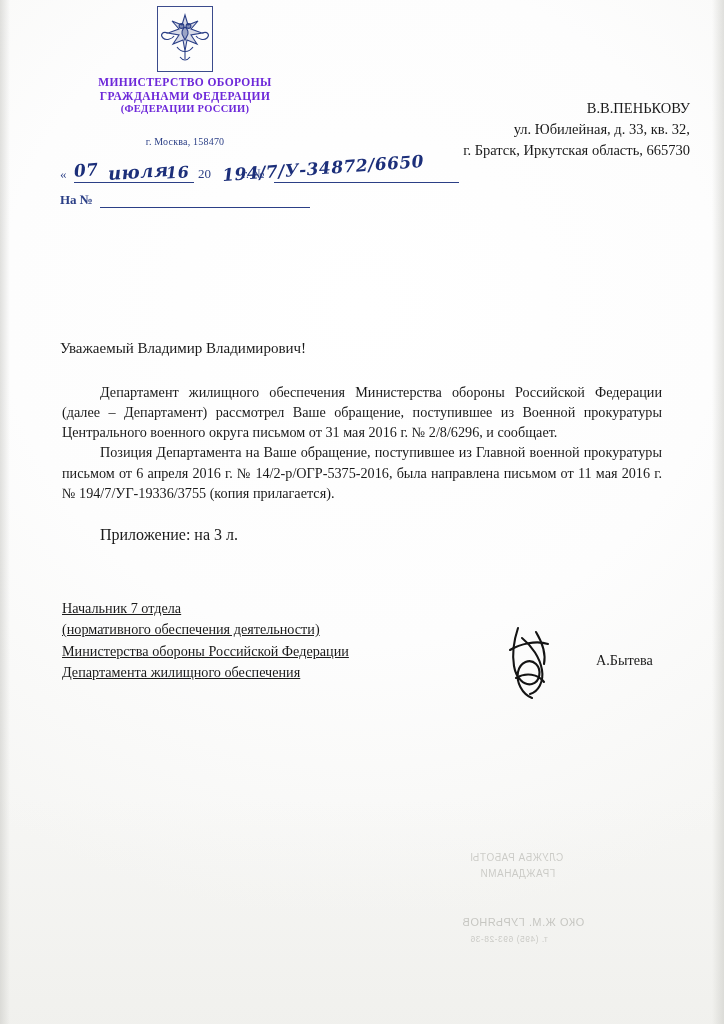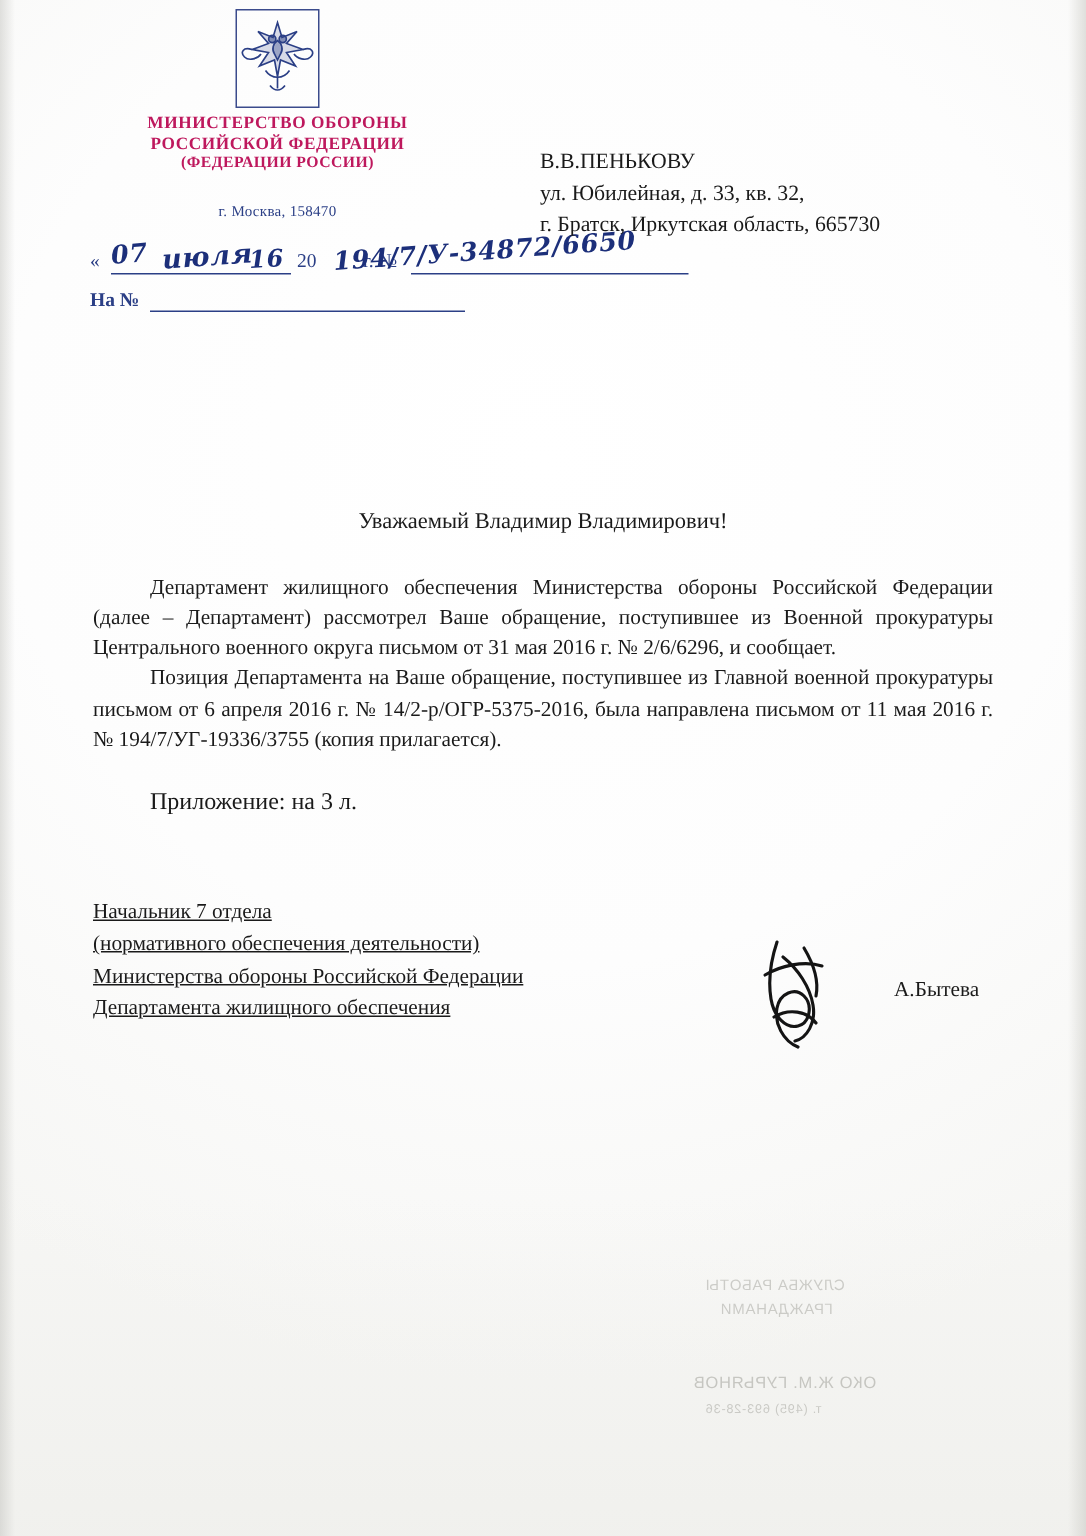--- a/index.html
+++ b/index.html
@@ -52,21 +52,21 @@
     box-sizing: border-box;
   }
   .emblem-box svg { display: block; }
 
   .org-block {
     position: absolute;
     left: 60px;
     top: 76px;
     width: 250px;
     text-align: center;
-    color: #be185d;
+    color: #6d28d9;
     font-family: "Liberation Serif", serif;
     line-height: 1.18;
   }
   .org-l1, .org-l2 {
     font-size: 11.5px;
     letter-spacing: 0.4px;
     font-weight: 700;
   }
   .org-l3 {
     font-size: 10.5px;
@@ -149,33 +149,32 @@
     transform: rotate(-4deg);
     white-space: nowrap;
   }
 
   
   .addressee {
     position: absolute;
     left: 360px;
     top: 98px;
     width: 330px;
-    text-align: left;
+    text-align: right;
     font-size: 14.5px;
     line-height: 1.45;
   }
   .addressee .name { font-weight: 400; }
 
   
   .salutation {
     position: absolute;
     left: 60px;
     top: 340px;
     width: 604px;
-    text-align: center;
     font-size: 15px;
   }
   .body {
     position: absolute;
     left: 62px;
     top: 382px;
     width: 600px;
     font-size: 14.2px;
     line-height: 1.42;
     text-align: justify;
@@ -253,21 +252,21 @@
 
       <path d="M19 40 C23 46 31 46 35 40"></path>
       <path d="M27 44 L27 52"></path>
       <path d="M22 50 C25 54 29 54 32 50"></path>
     </g>
   </svg>
 </div>
 
 <div class="org-block">
   <div class="org-l1">МИНИСТЕРСТВО ОБОРОНЫ</div>
-  <div class="org-l2">РОССИЙСКОЙ ФЕДЕРАЦИИ</div>
+  <div class="org-l2">ГРАЖДАНАМИ ФЕДЕРАЦИИ</div>
   <div class="org-l3">(ФЕДЕРАЦИИ РОССИИ)</div>
 </div>
 <div class="city-line">г. Москва, 158470</div>
 
 <div class="date-line">
   <span class="q-open">«</span>
   <span class="year">20</span>
   <span class="g-dot">г. №</span>
   <span class="rule1"></span>
   <span class="rule2"></span>
@@ -284,21 +283,21 @@
 
 <div class="addressee">
   <div class="name">В.В.ПЕНЬКОВУ</div>
   <div>ул. Юбилейная, д. 33, кв. 32,</div>
   <div>г. Братск, Иркутская область, 665730</div>
 </div>
 
 <div class="salutation">Уважаемый Владимир Владимирович!</div>
 
 <div class="body">
-  <p>Департамент жилищного обеспечения Министерства обороны Российской Федерации (далее – Департамент) рассмотрел Ваше обращение, поступившее из Военной прокуратуры Центрального военного округа письмом от 31 мая 2016 г. № 2/6/6296, и сообщает.</p>
+  <p>Департамент жилищного обеспечения Министерства обороны Российской Федерации (далее – Департамент) рассмотрел Ваше обращение, поступившее из Военной прокуратуры Центрального военного округа письмом от 31 мая 2016 г. № 2/8/6296, и сообщает.</p>
   <p>Позиция Департамента на Ваше обращение, поступившее из Главной военной прокуратуры письмом от 6 апреля 2016 г. № 14/2-р/ОГР-5375-2016, была направлена письмом от 11 мая 2016 г. № 194/7/УГ-19336/3755 (копия прилагается).</p>
 </div>
 
 <div class="attachment">Приложение: на 3 л.</div>
 
 <div class="sig-block">
   <div>Начальник 7 отдела</div>
   <div>(нормативного обеспечения деятельности)</div>
   <div>Министерства обороны Российской Федерации</div>
   <div>Департамента жилищного обеспечения</div>

